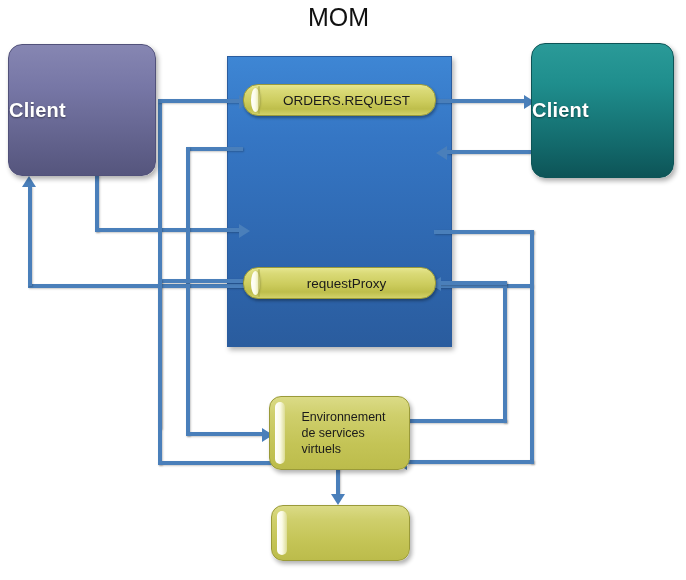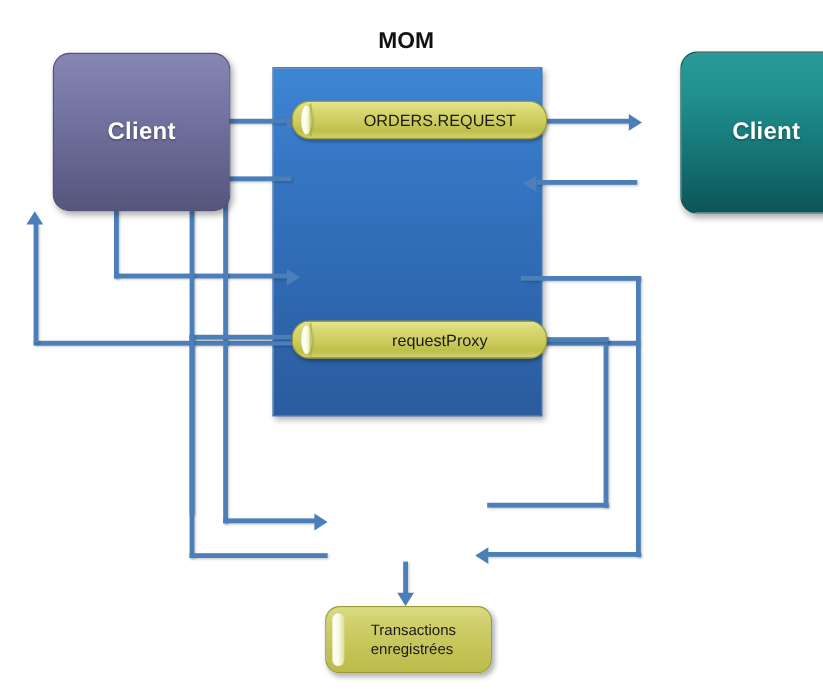--- a/index.html
+++ b/index.html
@@ -3,51 +3,51 @@
 <meta charset="utf-8">
 <style>
   html,body{margin:0;padding:0;background:#ffffff;}
   body{width:686px;height:580px;position:relative;overflow:hidden;
        font-family:"Liberation Sans","DejaVu Sans",sans-serif;}
 
   #stage{position:absolute;left:0;top:0;width:686px;height:580px;}
 
   
   .node{position:absolute;box-sizing:border-box;display:flex;
-        align-items:center;justify-content:center;text-align:center;margin-left:36px;}
+        align-items:center;text-align:center;}
 
   
   .actor{border-radius:14px;color:#ffffff;font-weight:bold;font-size:20px;
          letter-spacing:.2px;
          box-shadow:2px 3px 5px rgba(0,0,0,.32);}
   .actor .lbl{text-shadow:0 1px 2px rgba(0,0,0,.45);}
 
   #client-box{left:8px;top:44px;width:148px;height:132px;
     background:linear-gradient(180deg,#8686b2 0%,#7777a6 32%,#60608a 78%,#55557d 100%);
     border:1px solid #51517a;}
   #serveur-box{left:531px;top:43px;width:143px;height:135px;
     background:linear-gradient(180deg,#2a9a98 0%,#1f8e8d 30%,#136a6c 75%,#0d5457 100%);
     border:1px solid #0d5456;}
 
   
   #mom-container{position:absolute;left:227px;top:56px;width:223px;height:289px;
     background:linear-gradient(180deg,#3e86d4 0%,#3576c4 28%,#2f69b2 62%,#2a5c9e 100%);
     border:1px solid #2a5c9e;
     box-shadow:2px 3px 5px rgba(0,0,0,.30);}
-  #mom-title{position:absolute;left:227px;top:22px;width:223px;height:26px;
+  #mom-title{position:absolute;left:227px;top:4px;width:223px;height:26px;
     display:flex;align-items:center;justify-content:center;
-    font-size:19px;color:#111111;font-weight:bold;}
+    font-size:25px;color:#111111;}
 
   
   .queue{position:absolute;height:30px;
          border-radius:15px/15px;
          background:linear-gradient(180deg,#e6e68f 0%,#dada77 18%,#cccc5d 55%,#bebe4b 80%,#d2d26a 100%);
          border:1px solid #9a9a39;
          box-shadow:1px 2px 3px rgba(0,0,0,.33);
-         display:flex;align-items:center;justify-content:center;padding-left:20px;}
+         display:flex;align-items:center;justify-content:center;}
   .queue .cap{position:absolute;left:7px;top:3px;width:9px;height:24px;
          border-radius:50%/50%;
          background:linear-gradient(90deg,#ffffff 0%,#fcfce9 45%,#e3e39a 100%);
          box-shadow:1px 0 2px rgba(0,0,0,.18);}
   .queue .capline{position:absolute;left:14px;top:1px;width:2px;height:28px;
          background:#a9a94b;border-radius:2px;opacity:.55;}
   .queue .qlbl{position:relative;font-size:13.5px;color:#1a1a1a;
          padding-left:14px;white-space:nowrap;}
 
   #q-orders-request  {left:243px;top:84px; width:191px;}
@@ -151,22 +151,26 @@
   </div>
 
 
 
   <div class="queue" id="q-response-proxy">
     <span class="cap"></span>
     <span class="capline"></span>
     <span class="qlbl">requestProxy</span>
   </div>
 
+  <div class="process" id="env-box">
+    <span class="sidecap"></span>
+    <span class="plbl">
+      <span>Environnement</span><br>
+      <span>de services</span><br>
+      <span>virtuels</span>
+    </span>
+  </div>
 
   <div class="process" id="tx-box">
     <span class="sidecap"></span>
-    <span class="plbl">
-      <span>Transactions</span><br>
-      <span>enregistrées</span>
-    </span>
   </div>
 
 </div>
 
 </body></html>

